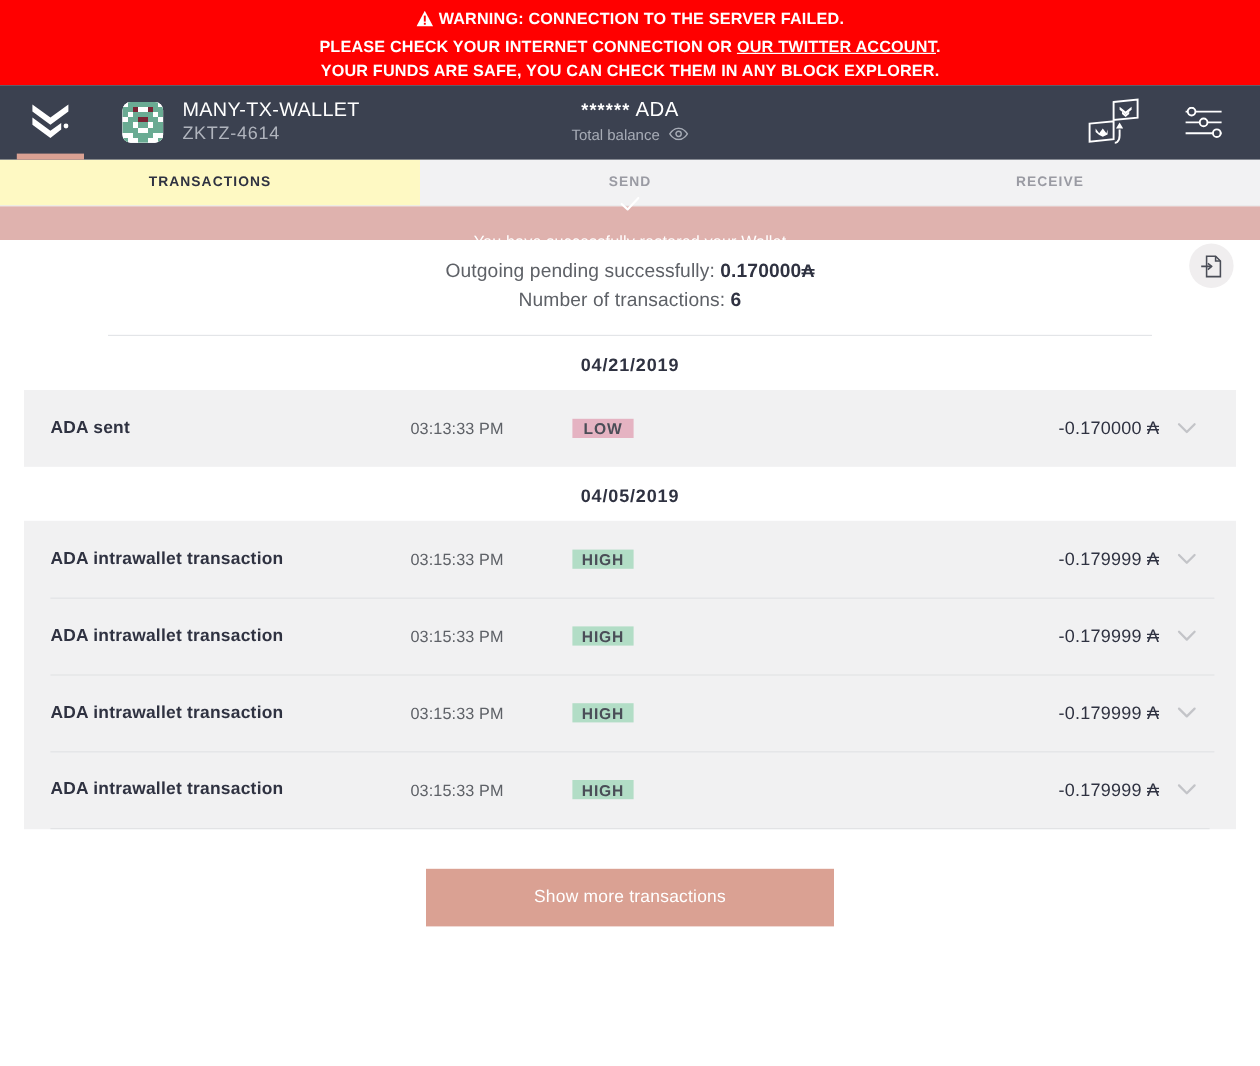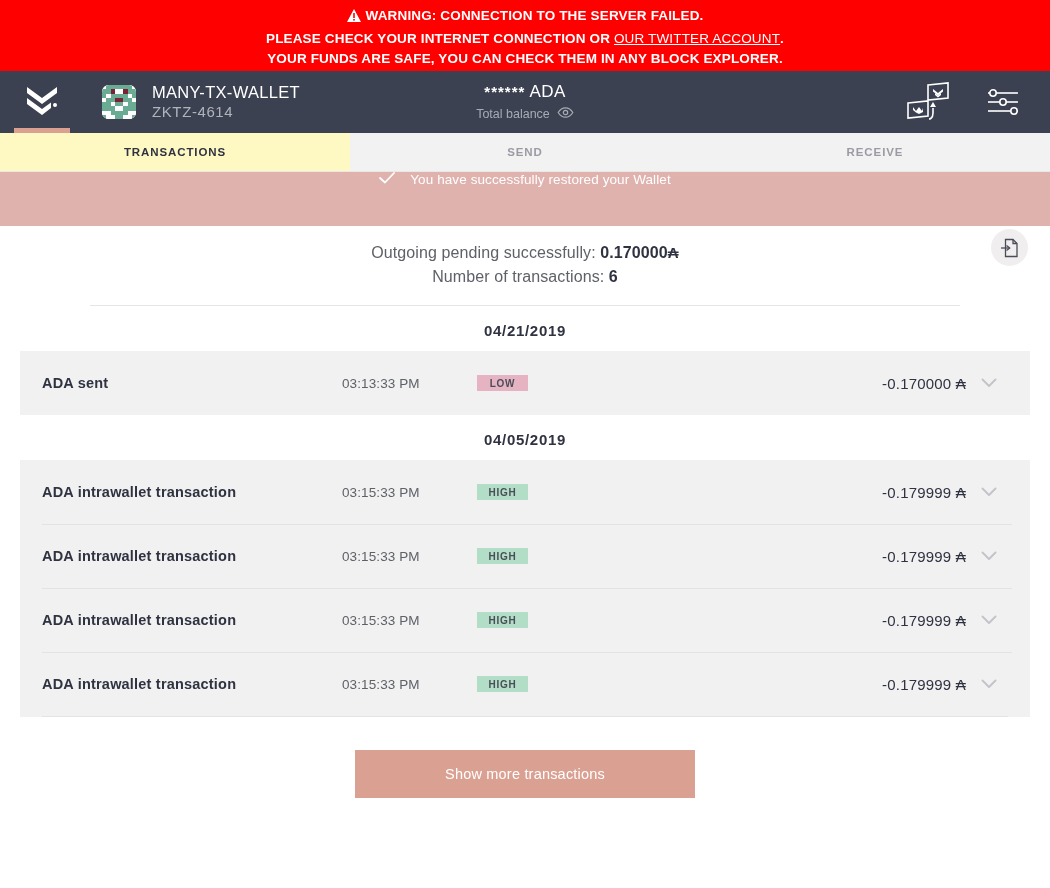--- a/index.html
+++ b/index.html
@@ -27,21 +27,21 @@
   }
   .warn-line { display: block; }
   .warn-icon {
     display: inline-block;
     vertical-align: -2px;
     margin-right: 5px;
   }
   .warn-link {
     color: #ffffff;
     text-decoration: underline;
-    font-weight: normal;
+    font-weight: bold;
   }
 
   
   .topbar {
     background: #3b4150;
     height: 62px;
     display: flex;
     align-items: center;
     position: relative;
   }
@@ -145,28 +145,29 @@
     cursor: pointer;
   }
   .tab.active {
     background: #fef9c3;
     color: #2f3241;
   }
 
   
   .notification {
     background: #dfb2ae;
-    height: 54px;
-    display: flex;
-    align-items: flex-start;
+    height: 28px;
+    display: flex;
+    align-items: center;
     justify-content: center;
     gap: 15px;
     color: #ffffff;
     font-size: 13.5px;
     letter-spacing: 0.1px;
+    flex-direction: column;
   }
 
   
   .summary {
     position: relative;
     padding-top: 15px;
     text-align: center;
   }
   .summary-line {
     font-size: 16px;
@@ -240,21 +241,21 @@
     font-size: 13.5px;
     color: #5e6167;
     letter-spacing: 0.1px;
   }
   .tx-badge {
     min-width: 51px;
     height: 16px;
     display: inline-flex;
     align-items: center;
     justify-content: center;
-    font-size: 10px;
+    font-size: 13px;
     font-weight: bold;
     letter-spacing: 0.7px;
     color: #4a4d57;
     padding: 0 6px;
   }
   .badge-low { background: #e5b3c2; }
   .badge-high { background: #b2ddc6; }
   .tx-amount {
     margin-left: auto;
     font-size: 15px;

